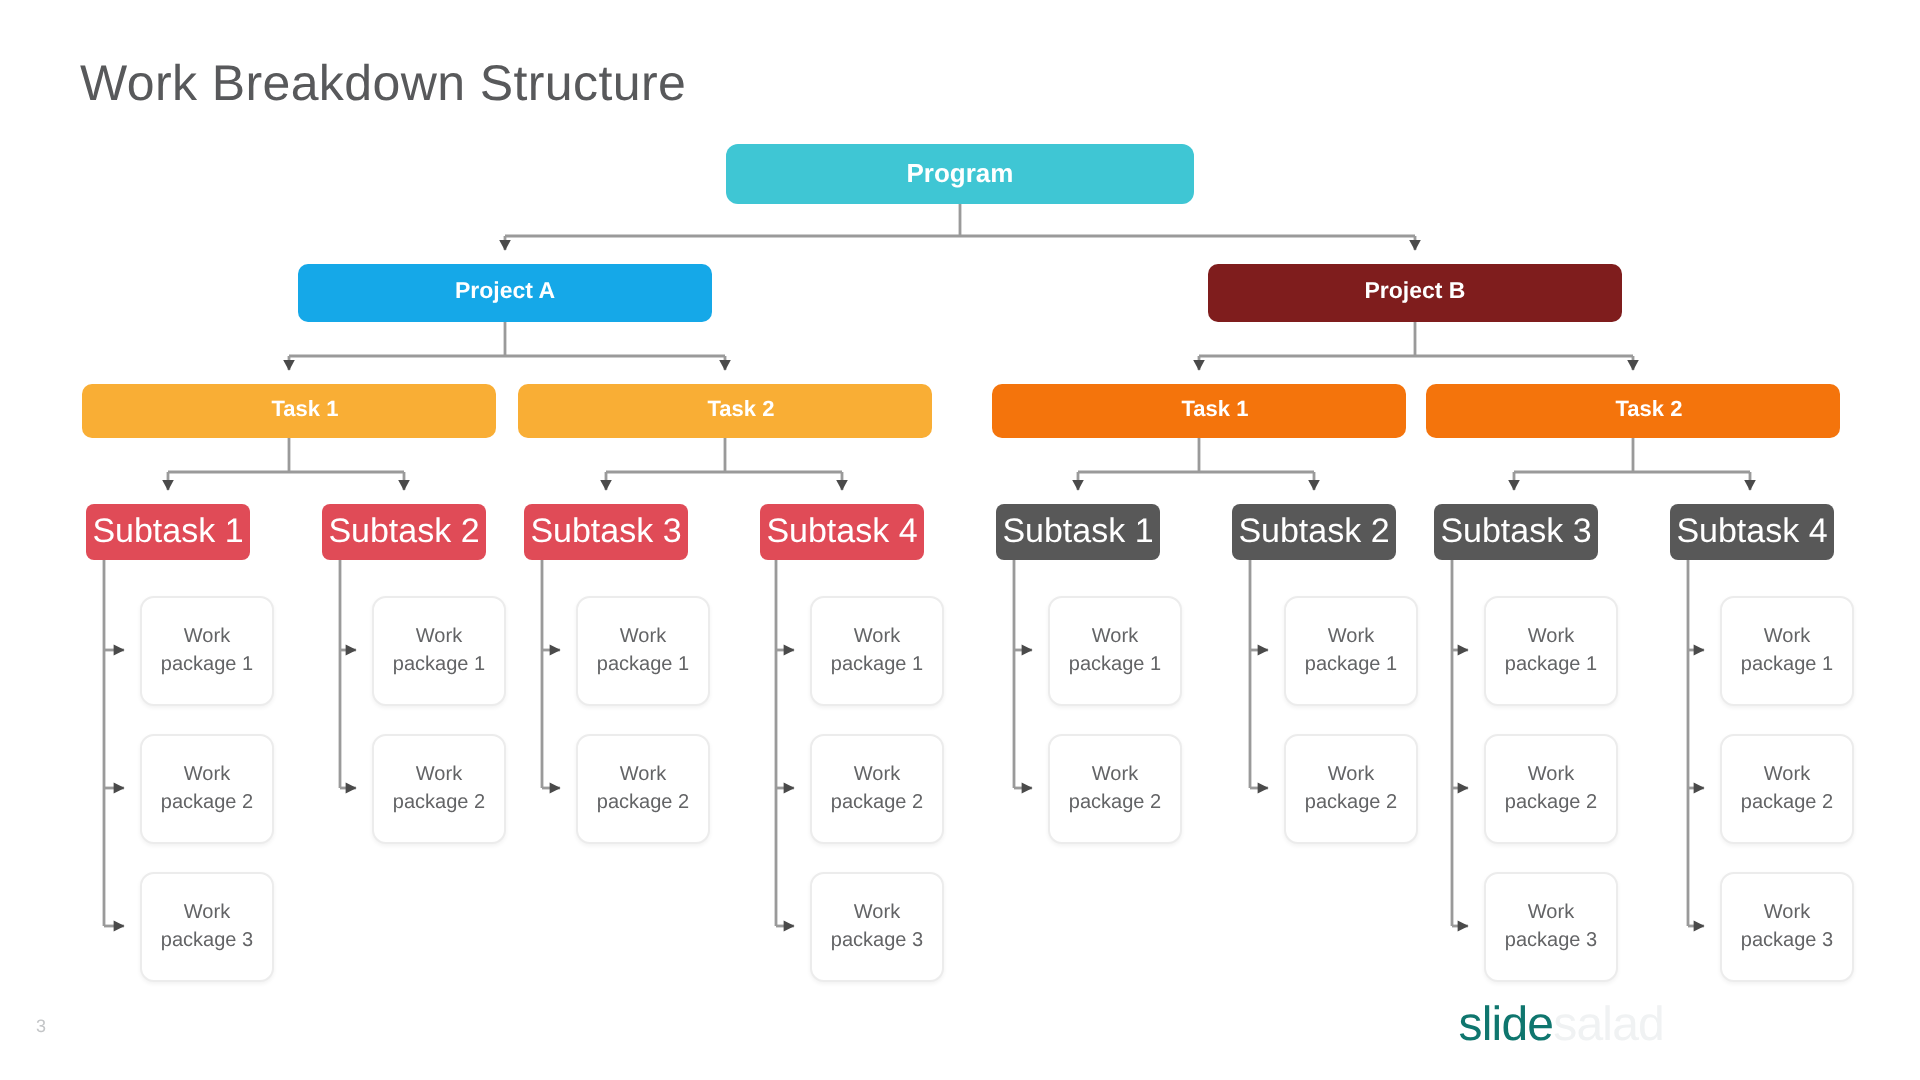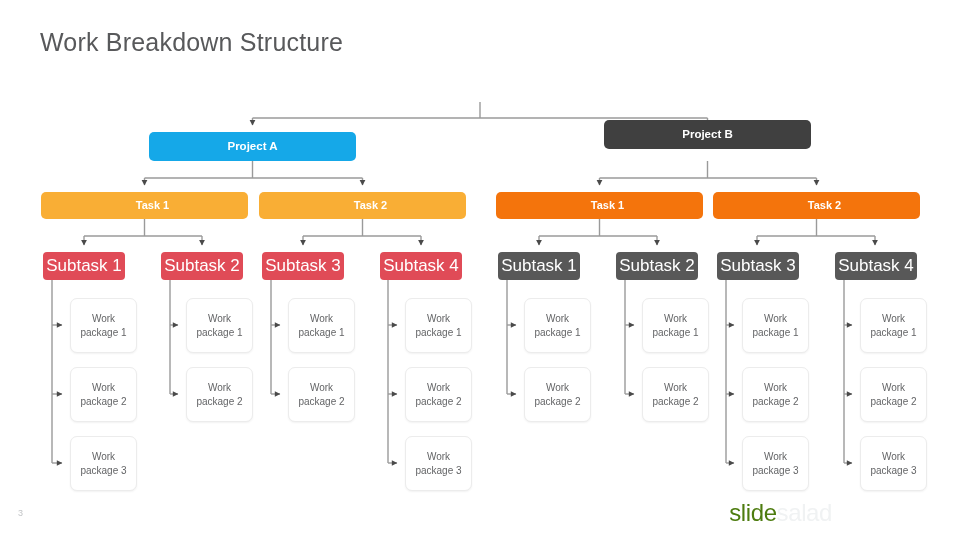--- a/index.html
+++ b/index.html
@@ -110,21 +110,21 @@
   }
   #watermark {
     position: absolute;
     right: 28px;
     top: 499px;
     font-size: 24px;
     letter-spacing: -0.4px;
     color: #eceef0;
     font-weight: 400;
   }
-  #watermark .wm-a { color: #4d7c0f; }
+  #watermark .wm-a { color: #0f766e; }
   #watermark .wm-b { color: #f0f2f3; }
 </style>
 </head>
 <body>
 
 <div id="slide">
 
   <div id="page-title">Work Breakdown Structure</div>
 
   <svg id="connectors" viewBox="0 0 960 540" width="960" height="540" xmlns="http://www.w3.org/2000/svg">
@@ -205,25 +205,28 @@
       <path d="M726,394 L734,394" marker-end="url(#arrowRight)"></path>
       <path d="M726,463 L734,463" marker-end="url(#arrowRight)"></path>
 
       <path d="M844,280 L844,463"></path>
       <path d="M844,325 L852,325" marker-end="url(#arrowRight)"></path>
       <path d="M844,394 L852,394" marker-end="url(#arrowRight)"></path>
       <path d="M844,463 L852,463" marker-end="url(#arrowRight)"></path>
     </g>
   </svg>
 
+  <div class="node program" style="left:363px; top:72px; width:234px; height:30px; background:#3fc6d4;">
+    <span>Program</span>
+  </div>
 
   <div class="node project" style="left:149px; top:132px; width:207px; height:29px; background:#15a8e8;">
     <span>Project A</span>
   </div>
-  <div class="node project" style="left:604px; top:120px; width:207px; height:29px; background:#404040;">
+  <div class="node project" style="left:604px; top:132px; width:207px; height:29px; background:#7f1d1d;">
     <span>Project B</span>
   </div>
 
   <div class="node task" style="left:41px; top:192px; width:207px; height:27px; background:#f9ae35;">
     <span>Task 1</span>
   </div>
   <div class="node task" style="left:259px; top:192px; width:207px; height:27px; background:#f9ae35;">
     <span>Task 2</span>
   </div>
   <div class="node task" style="left:496px; top:192px; width:207px; height:27px; background:#f4740c;">

